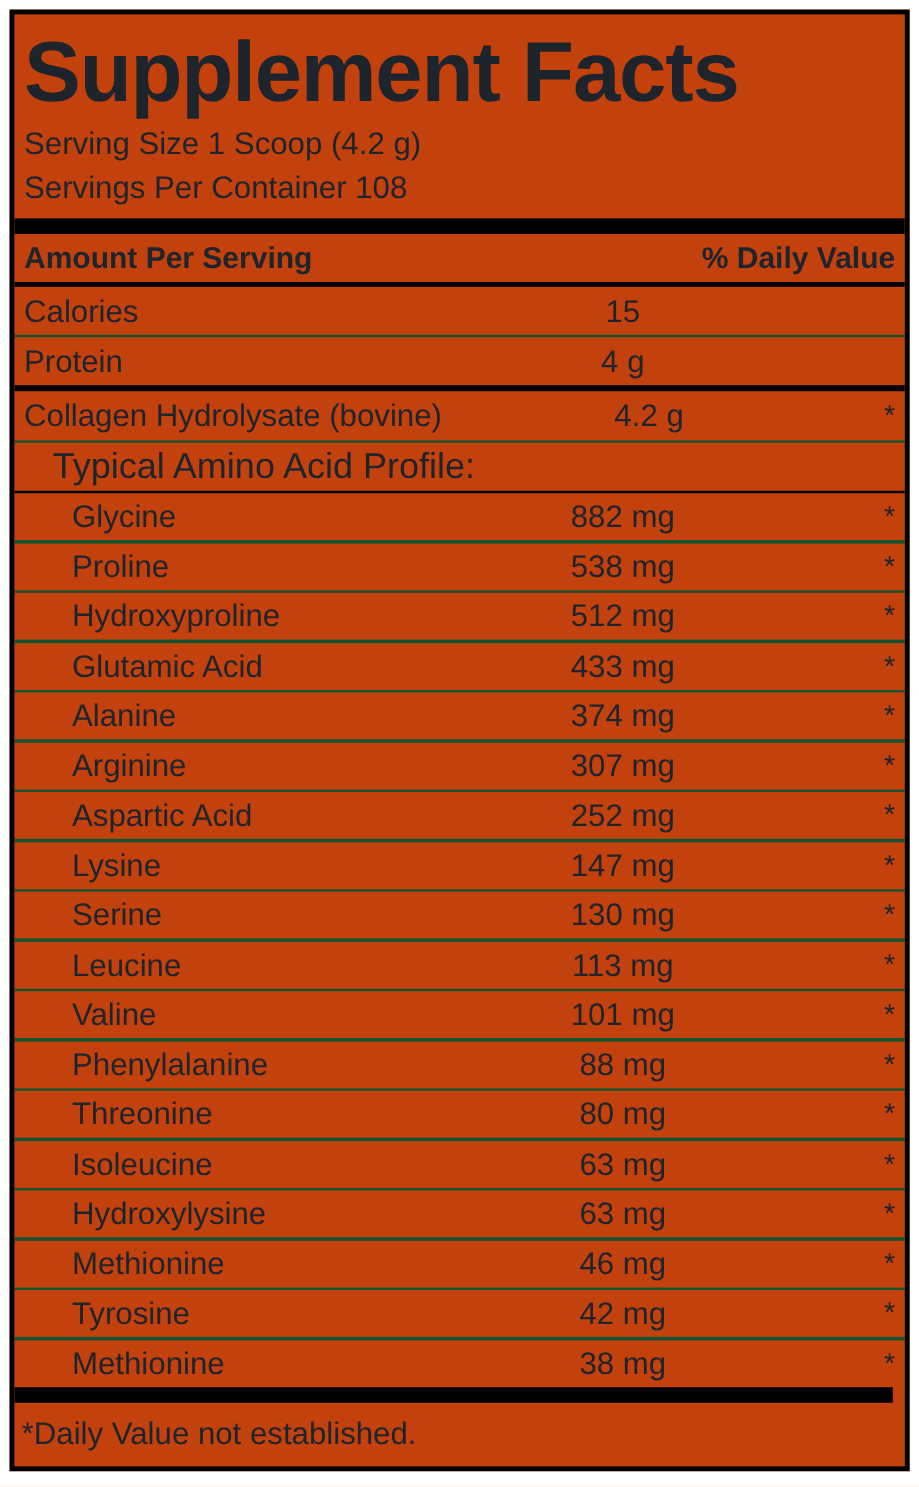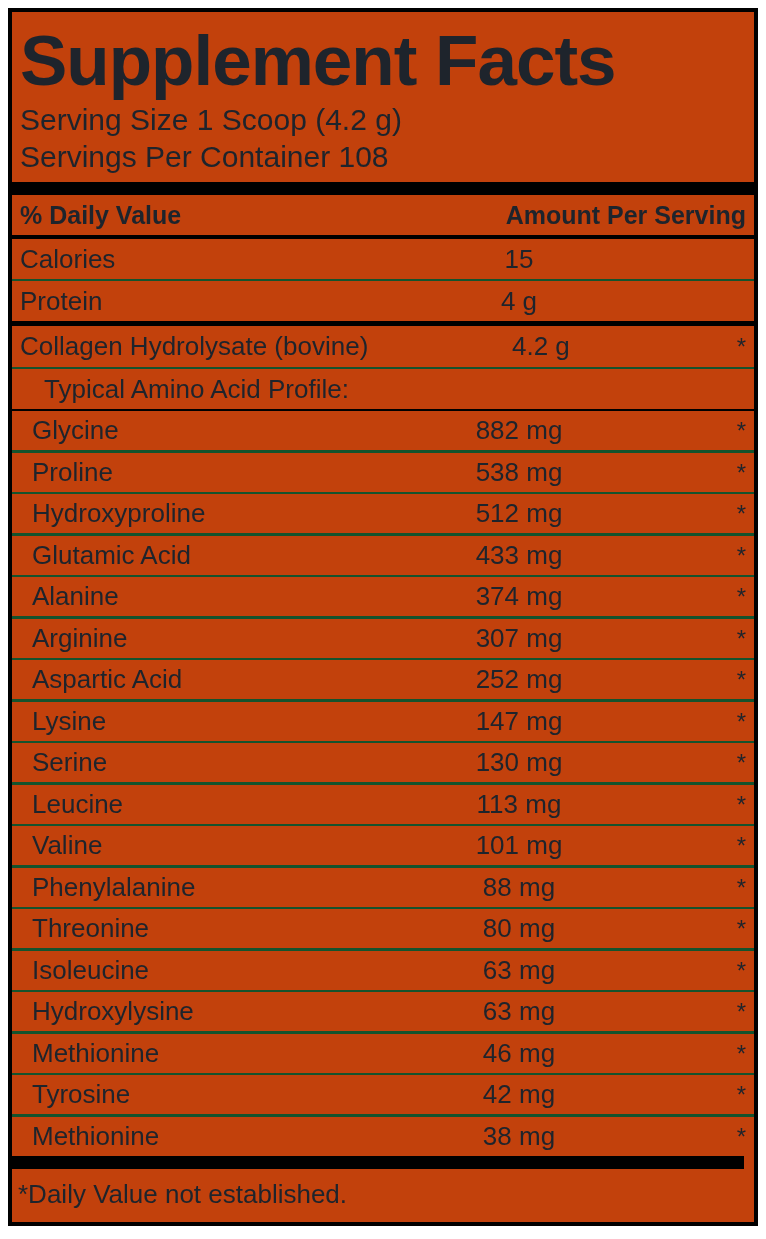--- a/index.html
+++ b/index.html
@@ -25,21 +25,21 @@
 
   .title{
     font-size:71px;
     font-weight:700;
     letter-spacing:-1px;
     line-height:1.0;
     padding:13px 8px 5px 8px;
     white-space:nowrap;
   }
   .serving-line{
-    font-size:30px;
+    font-size:26px;
     font-weight:500;
     line-height:37px;
     padding:0 8px;
     white-space:nowrap;
   }
   .bar-thick{
     height:13px;background:#000000;margin-top:7px;
   }
   .bar-thick.footnote-bar{margin-top:0;margin-right:10px;}
 
@@ -63,26 +63,26 @@
   .row .dv{width:36px;text-align:right;font-size:24px;}
 
   .macro-rows .row:last-child{border-bottom:5px solid #000000;}
 
   .ingredient-rows .row{height:41px;}
 
   .section-heading{
     display:flex;align-items:center;
     height:40px;
     padding:0 8px 0 32px;
-    font-size:26px;font-weight:500;
+    font-size:30px;font-weight:500;
     border-bottom:2px solid #000000;
     white-space:nowrap;
   }
 
-  .amino-rows .row{height:39px;padding-left:20px;}
+  .amino-rows .row{height:39px;padding-left:48px;}
   .amino-rows .row:nth-child(odd){border-bottom-width:3.5px;}
   .amino-rows .row:last-child{border-bottom:none;}
 
   .footnote{
     padding:10px 8px 0 6px;
     font-size:26px;font-weight:500;
     white-space:nowrap;
   }
 </style>
 </head>
@@ -93,22 +93,22 @@
 
     <div class="title">Supplement Facts</div>
 
     <div class="serving-line">Serving Size 1 Scoop (4.2 g)</div>
 
     <div class="serving-line">Servings Per Container 108</div>
 
     <div class="bar-thick"></div>
 
     <div class="header-row">
+      <span>Amount Per Serving</span>
       <span>% Daily Value</span>
-      <span>Amount Per Serving</span>
     </div>
 
     <div class="macro-rows">
         <div class="row">
           <span class="cell name">Calories</span>
           <span class="cell amt">15</span>
           <span class="cell dv"></span>
         </div>
         <div class="row">
           <span class="cell name">Protein</span>

